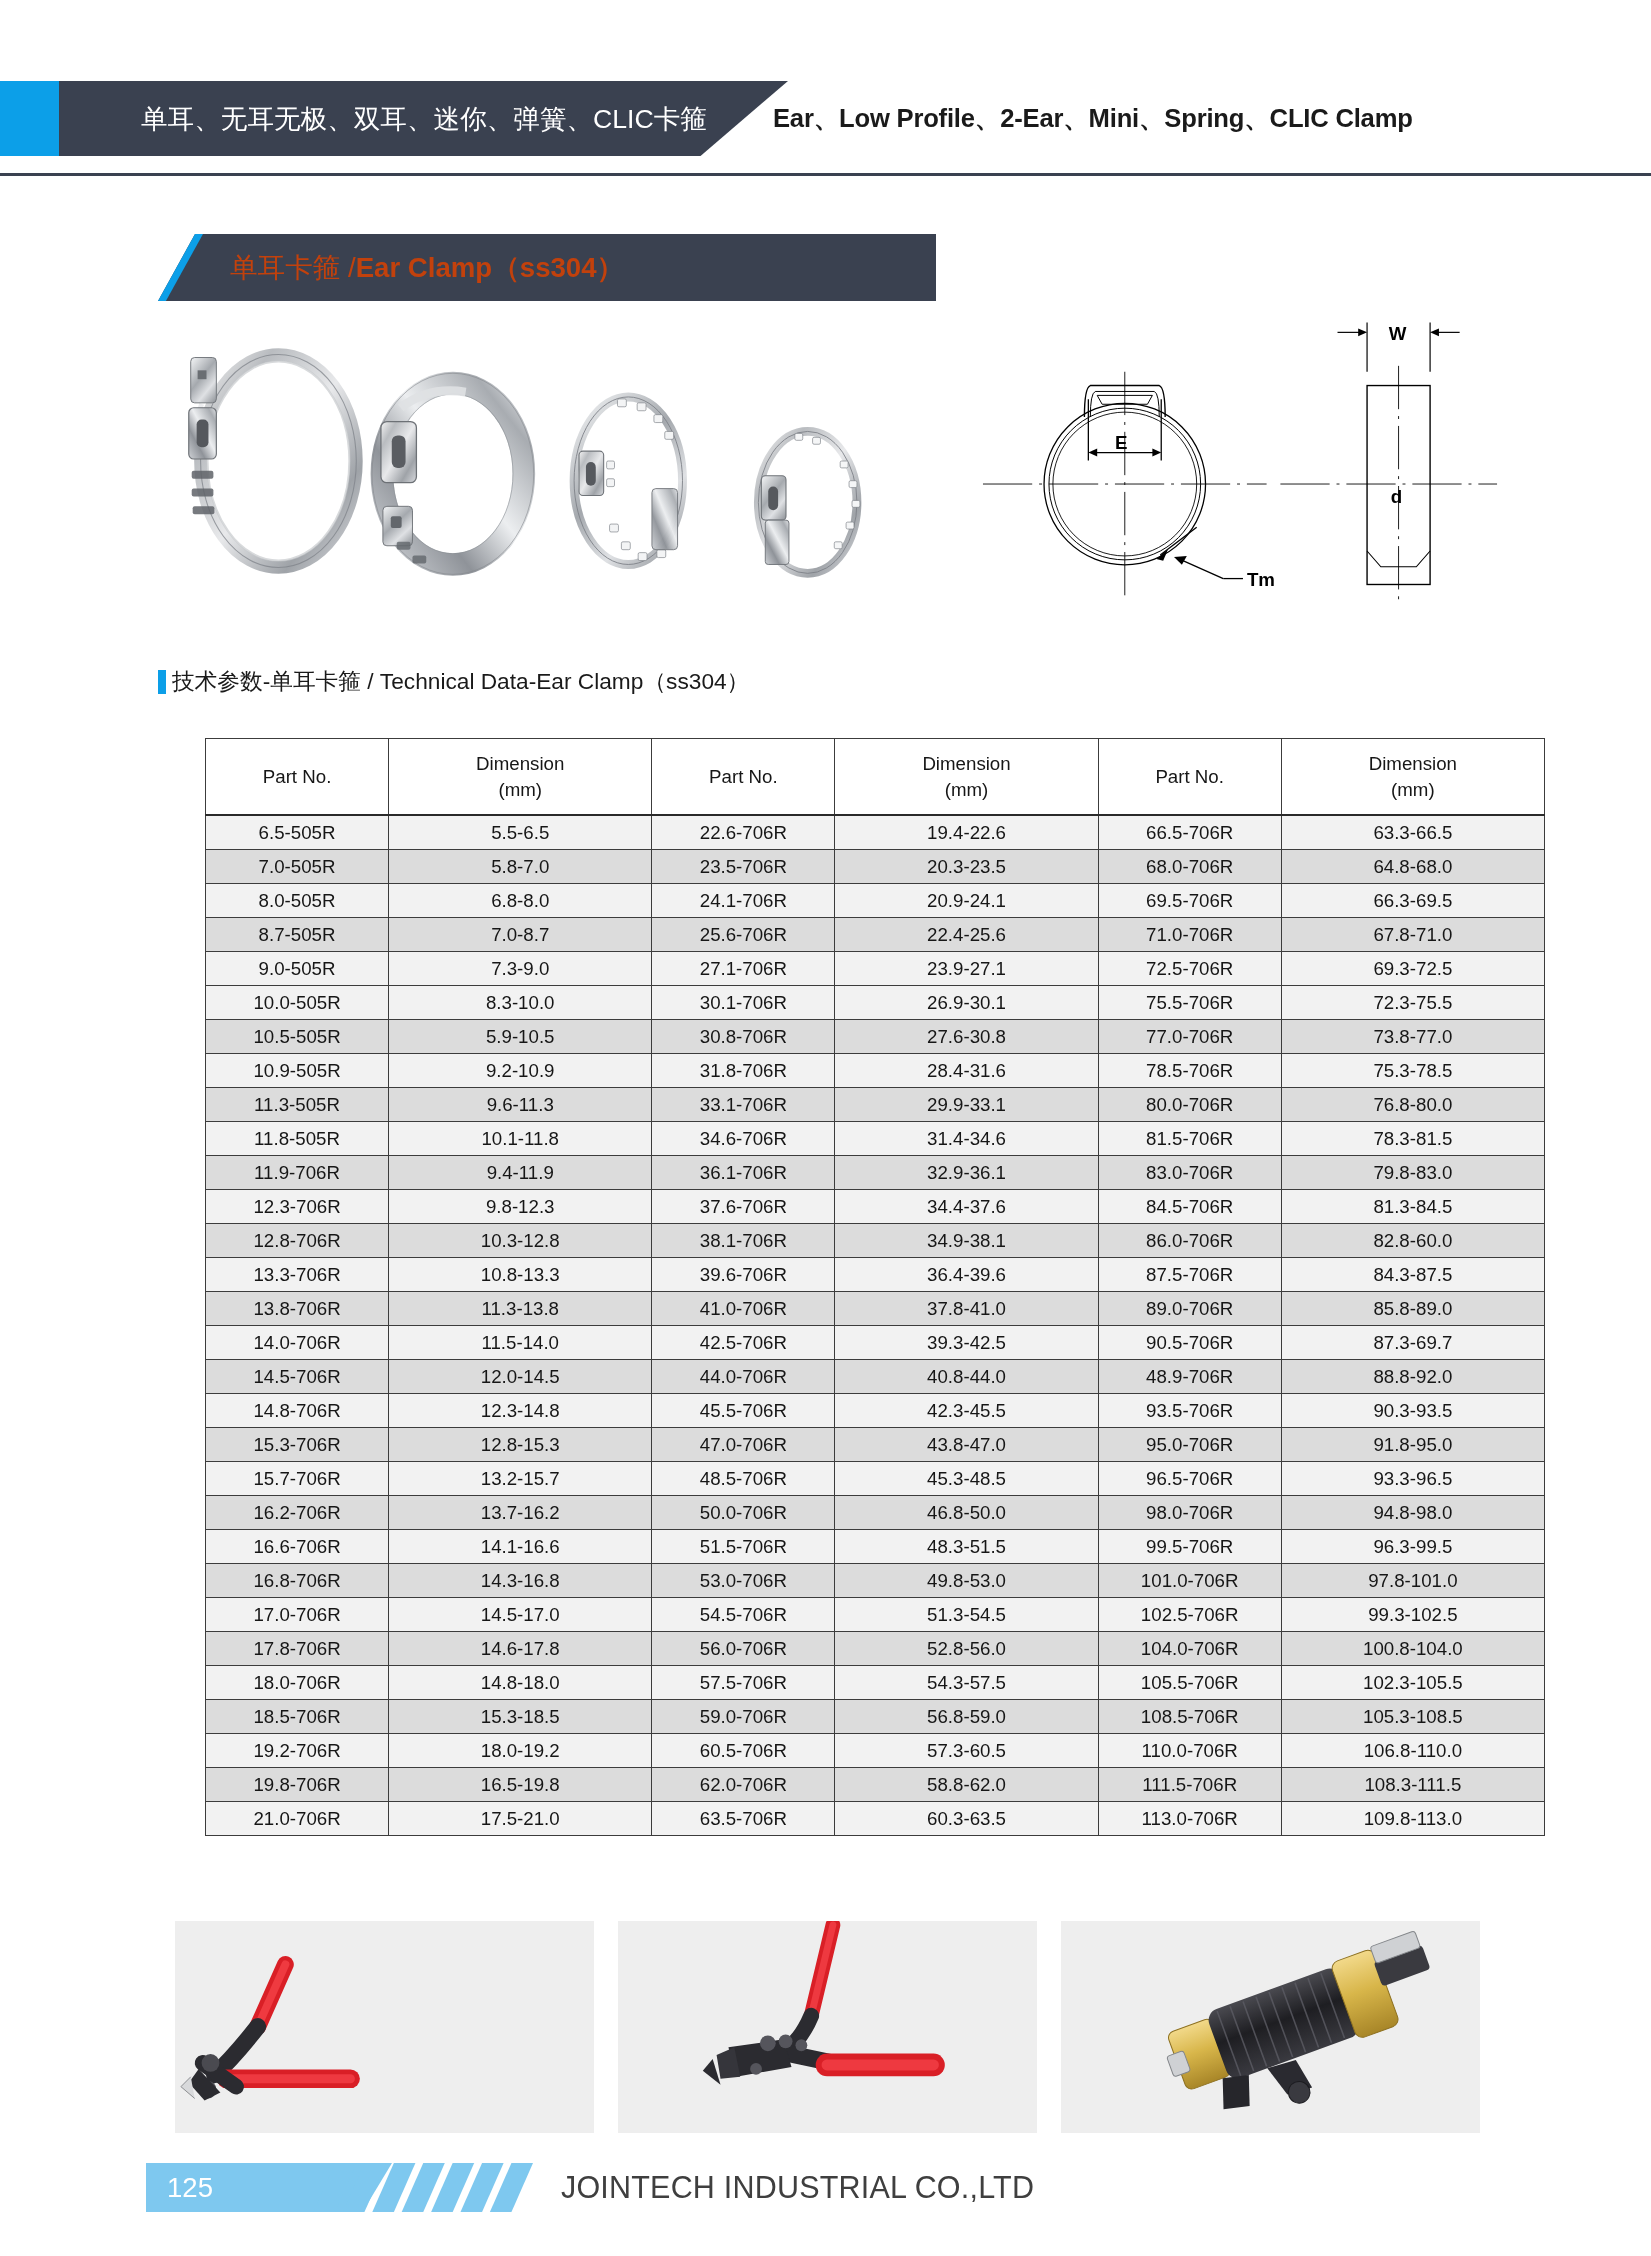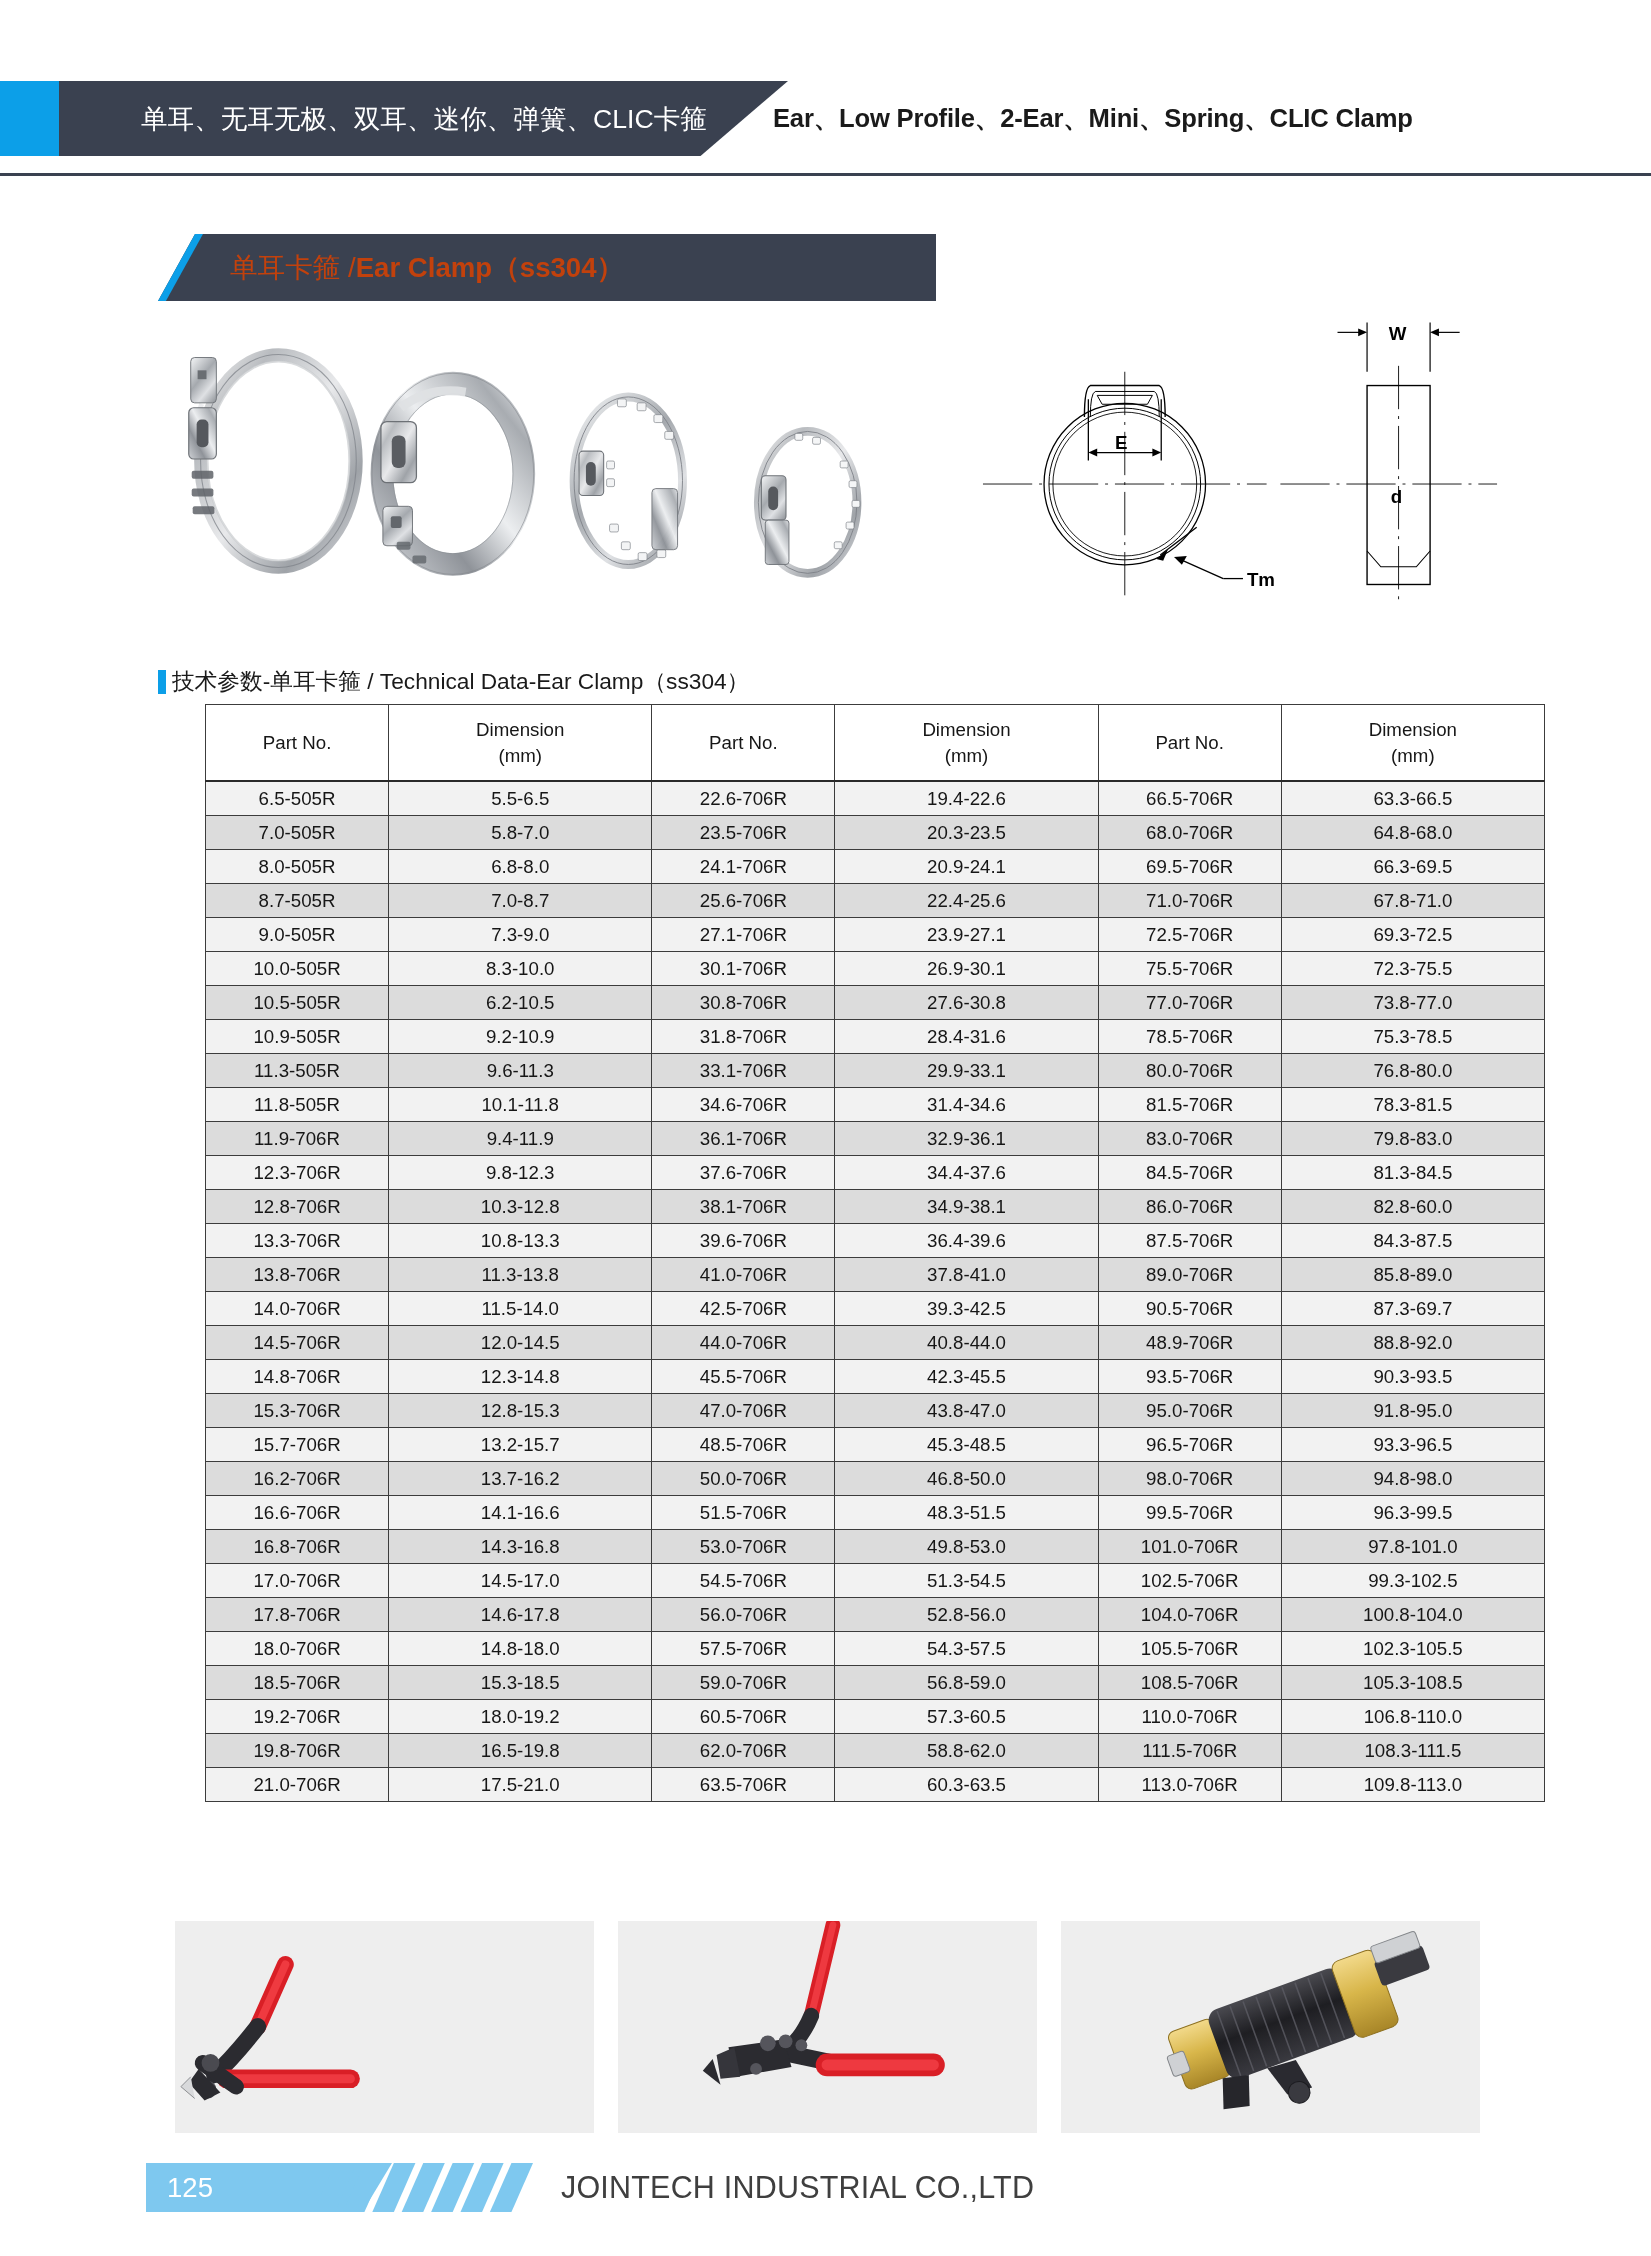--- a/index.html
+++ b/index.html
@@ -47,21 +47,21 @@
 
   
   .drawing{position:absolute;left:975px;top:291px;width:532px;height:325px;}
 
   
   .datahead{position:absolute;left:158px;top:666px;height:31.5px;display:flex;align-items:center;gap:6px;}
   .datahead .bluebar{width:7.9px;height:23.6px;background:#0c9fe8;display:inline-block;}
   .datahead .txt{font-size:22.7px;color:#1a1a1a;white-space:nowrap;}
 
   
-  .tbl-wrap{position:absolute;left:158px;top:704px;width:1340px;padding-left:47px;}
+  .tbl-wrap{position:absolute;left:158px;top:738px;width:1340px;padding-left:47px;}
   table.spec{border-collapse:collapse;width:1340px;table-layout:fixed;}
   table.spec th,table.spec td{
     border:1px solid #3c3c3c;text-align:center;color:#161616;
     font-size:18.7px;padding:0;
   }
   table.spec th{height:75px;font-weight:normal;background:#fff;line-height:1.35;}
   table.spec td{height:33px;}
   table.spec tr.odd td{background:#f2f2f2;}
   table.spec tr.even td{background:#dcdcdc;}
   table.spec thead tr th{border-bottom:2px solid #2a2a2a;}
@@ -335,21 +335,21 @@
         <tr class="odd">
           <td>10.0-505R</td>
           <td>8.3-10.0</td>
           <td>30.1-706R</td>
           <td>26.9-30.1</td>
           <td>75.5-706R</td>
           <td>72.3-75.5</td>
         </tr>
         <tr class="even">
           <td>10.5-505R</td>
-          <td>6.2-10.5</td>
+          <td>5.9-10.5</td>
           <td>30.8-706R</td>
           <td>27.6-30.8</td>
           <td>77.0-706R</td>
           <td>73.8-77.0</td>
         </tr>
         <tr class="odd">
           <td>10.9-505R</td>
           <td>9.2-10.9</td>
           <td>31.8-706R</td>
           <td>28.4-31.6</td>

